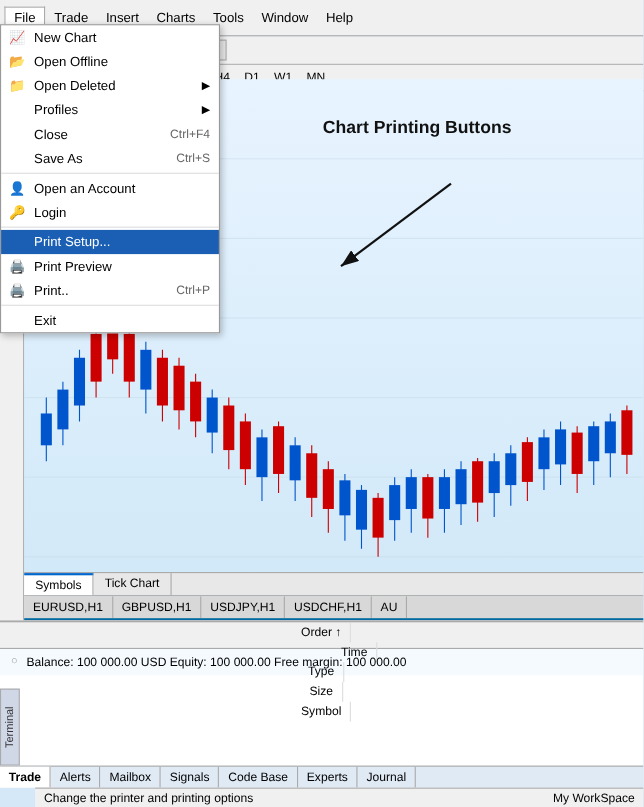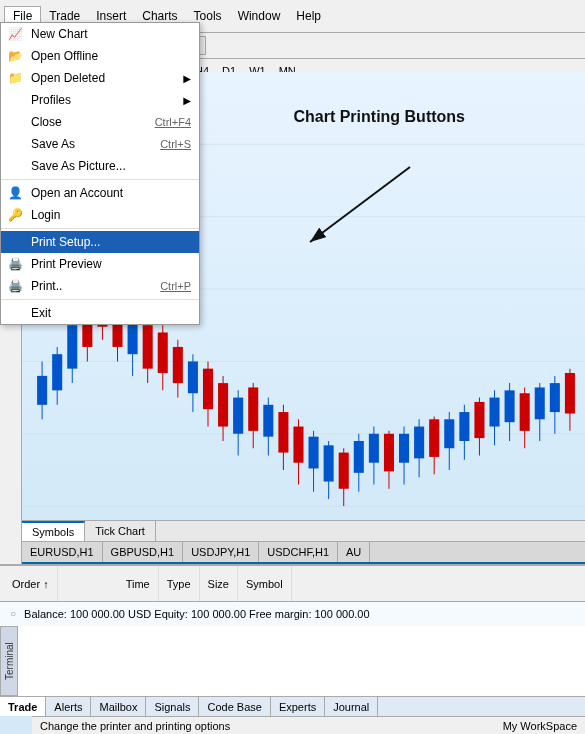--- a/index.html
+++ b/index.html
@@ -156,27 +156,28 @@
     .terminal-panel {
       position: absolute;
       left: 0;
       bottom: 18px;
       right: 0;
       height: 152px;
       background: #fff;
       border-top: 2px solid #aaa;
     }
     .terminal-header {
-      height: 36px;
+      height: 24px;
       background: #f0f0f0;
       border-bottom: 1px solid #aaa;
       display: flex;
       align-items: center;
       padding: 0 4px;
       gap: 0;
+      flex-direction: column;
     }
     .terminal-col {
       padding: 3px 8px;
       font-size: 11px;
       border-right: 1px solid #ddd;
       height: 100%;
       display: flex;
       align-items: center;
     }
     .terminal-body {
@@ -280,21 +281,20 @@
       color: #fff;
     }
     .menu-item.highlighted {
       background: #1a5fb4;
       color: #fff;
     }
     .menu-item .shortcut {
       color: #666;
       font-size: 11px;
       margin-left: 28px;
-      text-decoration: underline;
     }
     .menu-item .arrow {
       font-size: 10px;
     }
     .menu-item .icon {
       position: absolute;
       left: 6px;
       width: 18px;
       height: 18px;
       display: flex;
@@ -546,24 +546,20 @@
     <span>Close</span>
     <span class="shortcut">Ctrl+F4</span>
   </div>
 
   <div class="menu-item">
     <span class="icon"></span>
     <span>Save As</span>
     <span class="shortcut">Ctrl+S</span>
   </div>
 
-  <div class="menu-item">
-    <span class="icon"></span>
-    <span>Save As Picture...</span>
-  </div>
   <div class="menu-separator"></div>
 
   <div class="menu-item">
     <span class="icon">👤</span>
     <span>Open an Account</span>
   </div>
 
   <div class="menu-item">
     <span class="icon">🔑</span>
     <span>Login</span>

